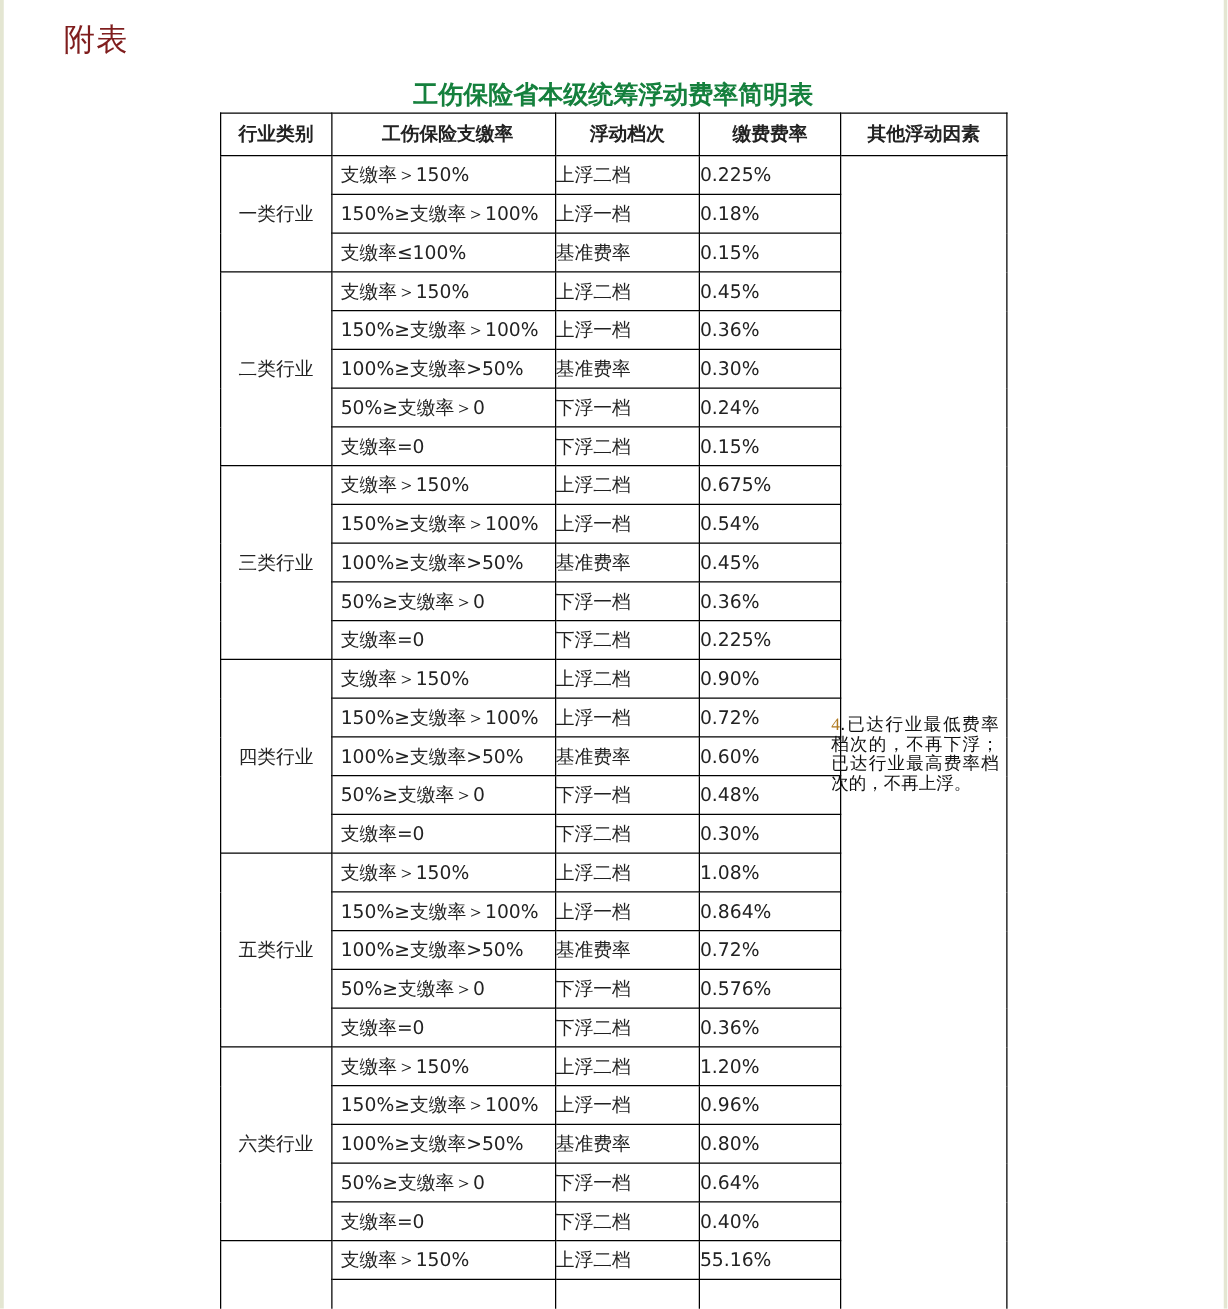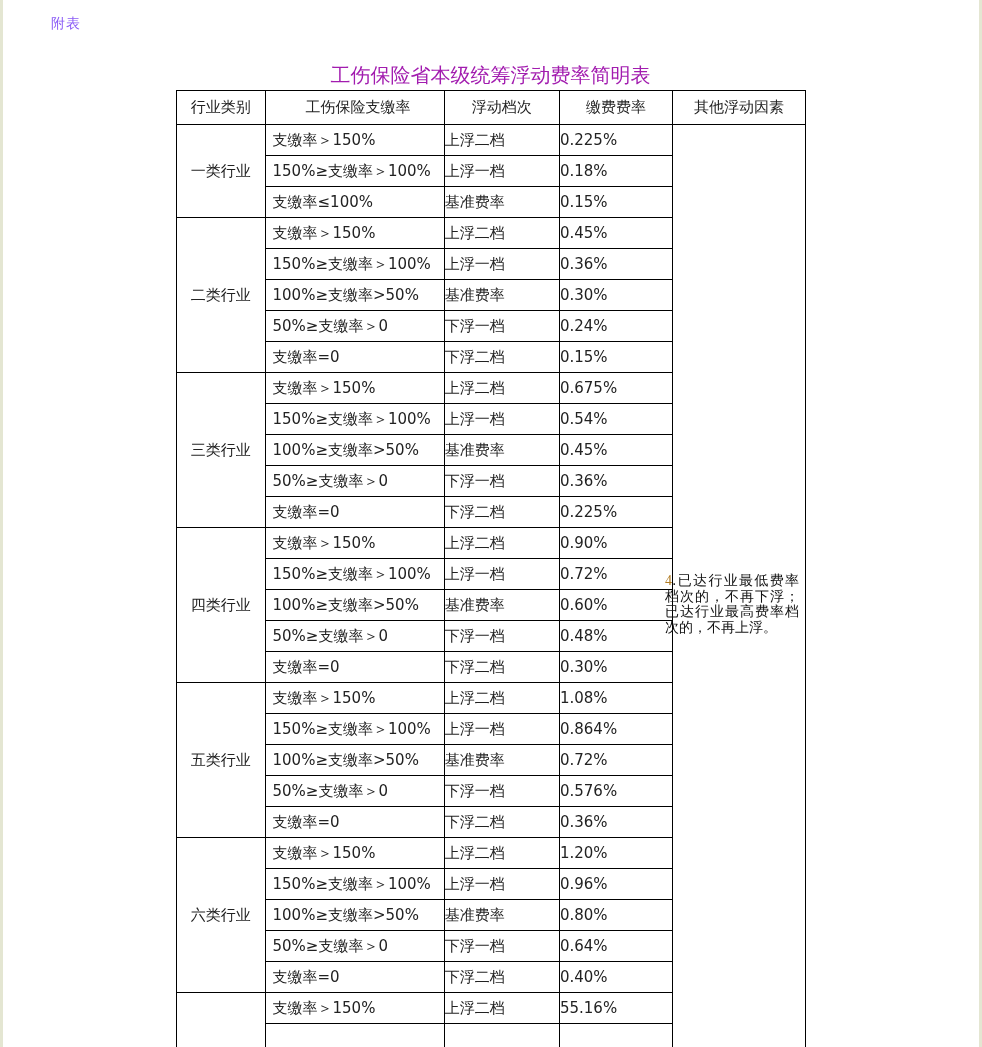--- a/index.html
+++ b/index.html
@@ -4,33 +4,33 @@
 <style>
   html, body { margin: 0; padding: 0; }
   body {
     width: 982px; height: 1047px; overflow: hidden; position: relative;
     background: #ffffff;
     font-family: "Liberation Serif", "DejaVu Serif", serif;
     color: #333333;
   }
   .edge-left { position: absolute; left: 0; top: 0; width: 3px; height: 1047px; background: #e4e6d2; }
   .edge-right { position: absolute; right: 0; top: 0; width: 3px; height: 1047px; background: #e4e6d2; }
-  .heading { position: absolute; left: 51px; top: 15px; font-size: 14px; font-family: "DejaVu Sans", sans-serif; color: #8b5cf6; letter-spacing: 1px; }
-  .title { position: absolute; left: 176px; width: 629px; top: 62px; text-align: center; font-size: 20px; font-family: "DejaVu Sans", sans-serif; color: #a21caf; }
+  .heading { position: absolute; left: 51px; top: 15px; font-size: 25px; font-family: "DejaVu Sans", sans-serif; color: #7f1d1d; letter-spacing: 1px; }
+  .title { position: absolute; left: 176px; width: 629px; top: 62px; text-align: center; font-size: 20px; font-family: "DejaVu Sans", sans-serif; color: #15803d; font-weight: bold; }
   table.main {
     position: absolute; left: 176px; top: 90px;
     border-collapse: collapse; table-layout: fixed;
     width: 630px;
   }
   table.main td, table.main th {
     border: 1px solid #000; padding: 0; font-weight: normal;
     font-size: 15px; color: #222; height: 31px; box-sizing: border-box;
     font-family: "DejaVu Sans", "Liberation Serif", serif;
   }
-  table.main th { height: 34px; text-align: center; }
+  table.main th { height: 34px; text-align: center; font-weight: bold; }
   .c1 { width: 86px; text-align: center; }
   .c2 { width: 174px; text-align: left; padding-left: 7px !important; }
   .c3 { width: 112px; }
   .c4 { width: 110px; text-align: left; }
   .c5 { width: 129px; margin-top: 46px; }
   .num { font-family: "Liberation Serif", serif; font-size: 15px; }
   .cond { font-family: "Liberation Serif", "DejaVu Sans", serif; font-size: 15px; }
   .remarks {
     position: absolute; left: 665px; top: 573px; width: 134px;
     font-size: 14px; line-height: 15.5px; color: #111;

